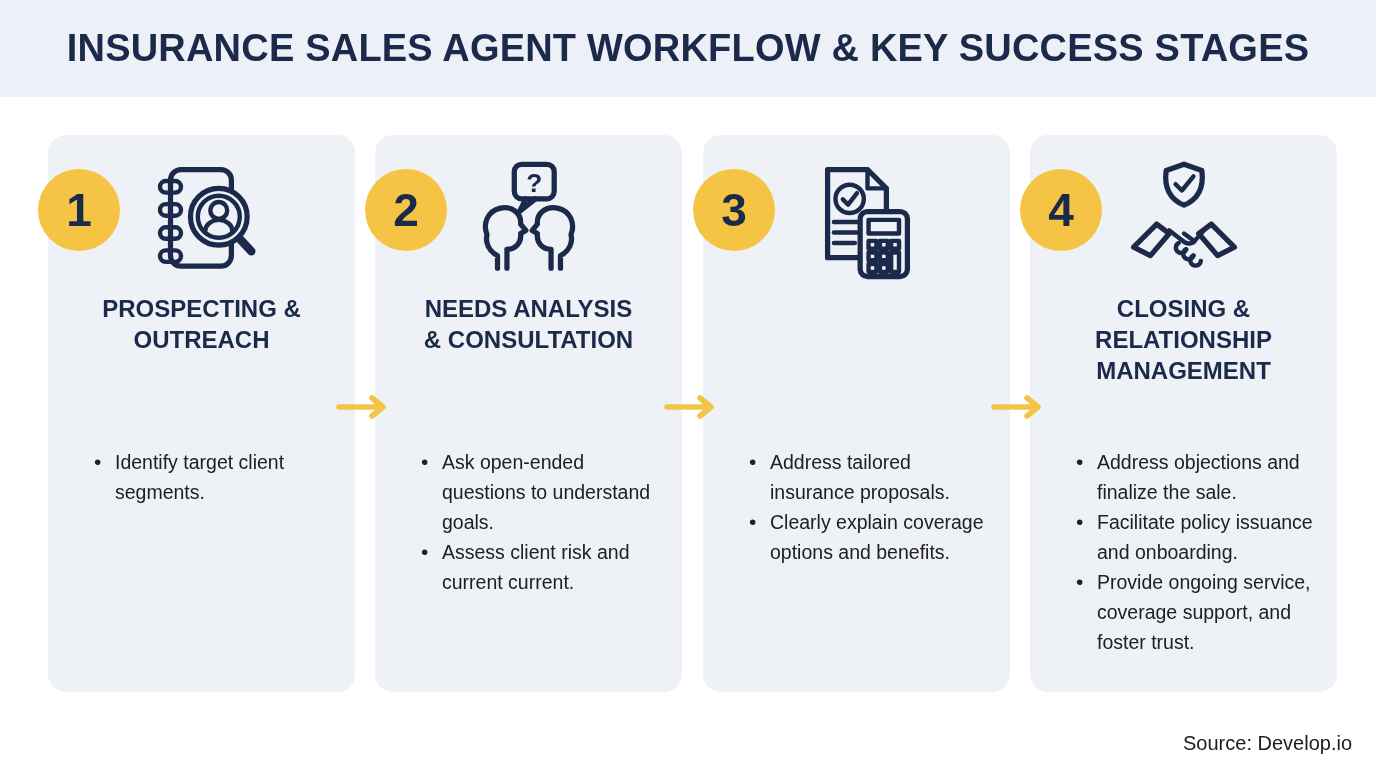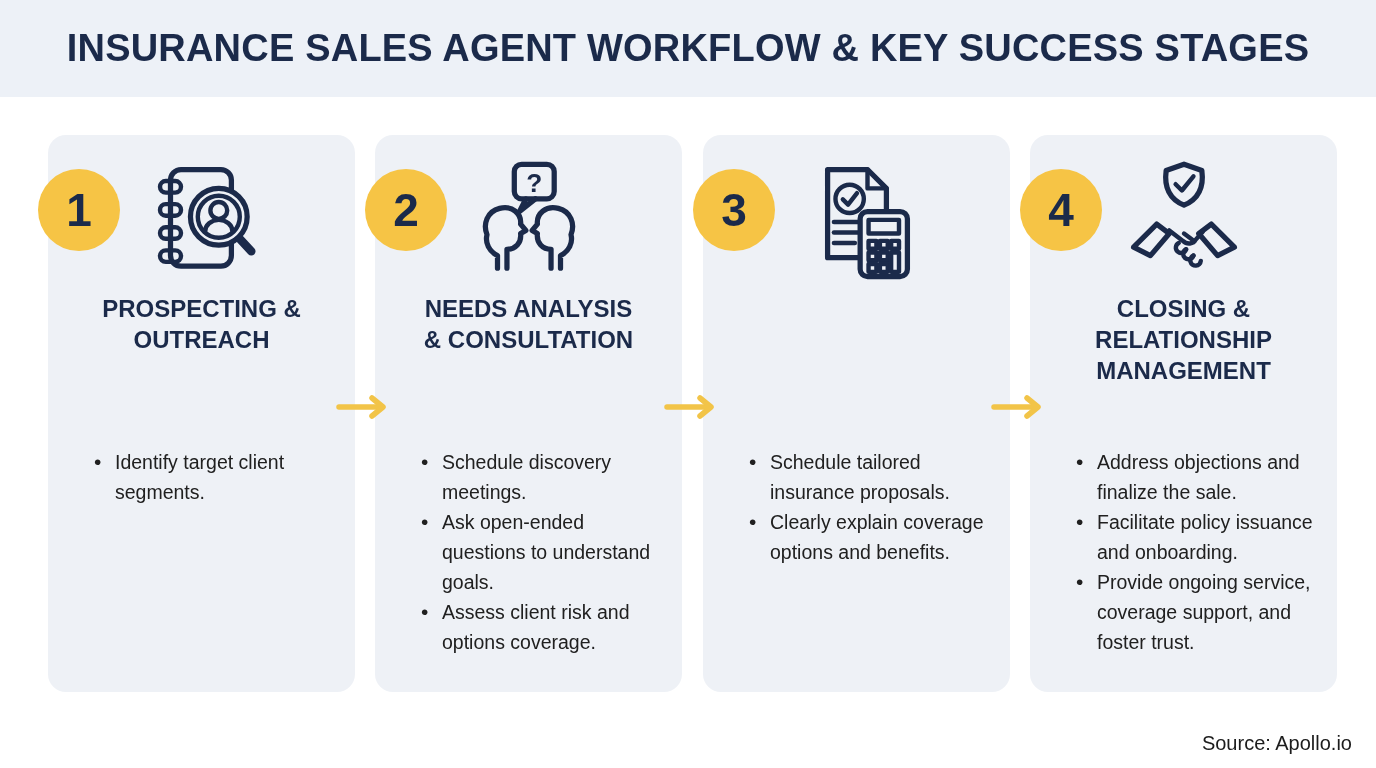--- a/index.html
+++ b/index.html
@@ -122,23 +122,22 @@
         <rect class="stroke" x="46" y="5" width="38" height="33" rx="7"></rect>
         <path class="stroke" d="M57,38 L51,50 L66,38"></path>
         <text x="65" y="31" font-size="25" text-anchor="middle">?</text>
         <path class="stroke" d="M30,104 L30,92 C22,88 18,80 20,72 C16,62 20,50 32,47 C44,44 53,52 52,62 L57,68 L52,71 C53,80 47,86 39,86 L39,104"></path>
         <path class="stroke" transform="translate(120,0) scale(-1,1)" d="M30,104 L30,92 C22,88 18,80 20,72 C16,62 20,50 32,47 C44,44 53,52 52,62 L57,68 L52,71 C53,80 47,86 39,86 L39,104"></path>
       </svg>
     </div>
     <div class="card-title">NEEDS ANALYSIS
 &amp; CONSULTATION</div>
     <ul class="bullets">
-      <li>Schedule discovery meetings.</li>
       <li>Ask open-ended questions to understand goals.</li>
-      <li>Assess client risk and options coverage.</li>
+      <li>Assess client risk and current current.</li>
     </ul>
   </div>
 
   <div class="card card3">
     <div class="badge">3</div>
     <div class="icon-wrap">
       <svg class="stage-icon" viewBox="0 0 120 120">
         <path class="stroke" d="M32,10 L70,10 L88,28 L88,94 L32,94 Z"></path>
         <path class="stroke thin" d="M70,10 L70,28 L88,28"></path>
         <circle class="stroke thin" cx="53" cy="38" r="13.5"></circle>
@@ -152,21 +151,21 @@
         <rect class="stroke thin" x="81.8" y="78" width="7.5" height="7.5"></rect>
         <rect class="stroke thin" x="92.5" y="78" width="7.5" height="7.5"></rect>
         <rect class="stroke thin" x="71" y="89" width="7.5" height="7.5"></rect>
         <rect class="stroke thin" x="81.8" y="89" width="7.5" height="7.5"></rect>
         <rect class="stroke thin" x="71" y="100" width="7.5" height="7.5"></rect>
         <rect class="stroke thin" x="81.8" y="100" width="7.5" height="7.5"></rect>
         <rect class="stroke thin" x="92.5" y="89" width="7.5" height="18.5"></rect>
       </svg>
     </div>
     <ul class="bullets">
-      <li>Schedule tailored insurance proposals.</li>
+      <li>Address tailored insurance proposals.</li>
       <li>Clearly explain coverage options and benefits.</li>
     </ul>
   </div>
 
   <div class="card card4">
     <div class="badge">4</div>
     <div class="icon-wrap">
       <svg class="stage-icon" viewBox="0 0 120 120">
         <path class="stroke" d="M60,5 L77,11 C79,26 74,38 60,44 C46,38 41,26 43,11 Z"></path>
         <path class="stroke thin" d="M52,24 L58,30 L69,16.5"></path>
@@ -195,15 +194,15 @@
   </svg>
   <svg class="flow-arrow arrow2" viewBox="0 0 58 24">
     <line class="a" x1="3" y1="12" x2="45" y2="12"></line>
     <polyline class="a" points="36,3 47,12 36,21"></polyline>
   </svg>
   <svg class="flow-arrow arrow3" viewBox="0 0 58 24">
     <line class="a" x1="3" y1="12" x2="45" y2="12"></line>
     <polyline class="a" points="36,3 47,12 36,21"></polyline>
   </svg>
 
-  <div class="source-note">Source: Apollo.io</div>
+  <div class="source-note">Source: Develop.io</div>
 
 </div>
 
 </body></html>

